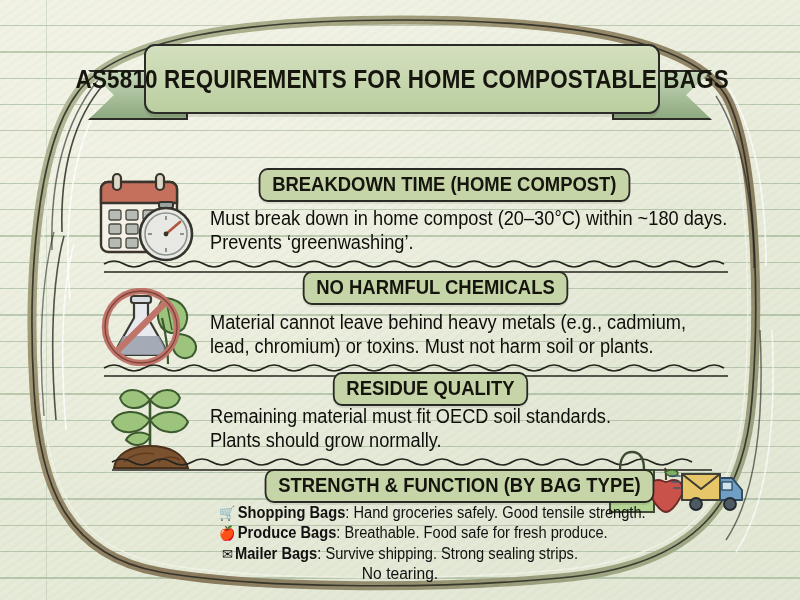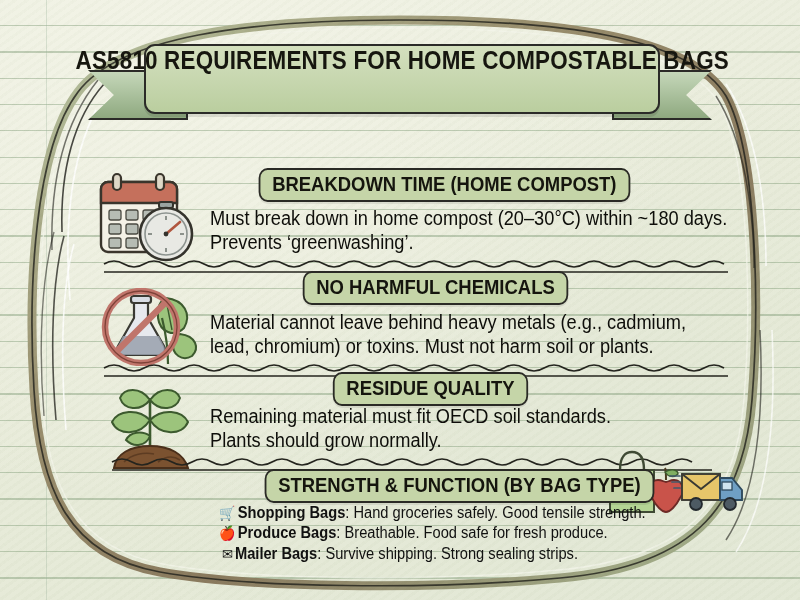--- a/index.html
+++ b/index.html
@@ -29,21 +29,21 @@
   
   #banner{position:absolute;left:88px;top:44px;width:624px;height:74px;}
   .tail{position:absolute;top:26px;width:96px;height:46px;background:#a6c294;
         border:2.2px solid #2b2b28;}
   .tail.l{left:0;clip-path:polygon(0 0,100% 0,100% 100%,0 100%,26px 50%);}
   .tail.r{right:0;clip-path:polygon(0 0,100% 0,calc(100% - 26px) 50%,100% 100%,0 100%);}
   .tail .shade{position:absolute;inset:0;background:linear-gradient(180deg,rgba(255,255,255,.35),rgba(60,80,55,.22));}
   .ribbon{position:absolute;left:56px;top:0;width:512px;height:66px;
     background:linear-gradient(180deg,#d4e0be 0%,#c6d6ae 55%,#bace9f 100%);
     border:2.6px solid #2b2b28;border-radius:11px;
-    display:flex;align-items:flex-start;justify-content:center;
+    display:flex;align-items:center;justify-content:center;
     box-shadow:0 3px 0 rgba(0,0,0,.10);}
   #banner-title{font-size:25.5px;font-weight:700;letter-spacing:.2px;color:#16160f;
     transform:scaleX(.88);white-space:nowrap;
     font-family:"Liberation Sans Narrow","Liberation Sans",sans-serif;}
 
   
   .chip{position:absolute;background:#c5d5a8;border:2.4px solid #2a2a25;border-radius:10px;
     padding:2px 13px 4px;font-size:20.5px;font-weight:600;color:#15150e;white-space:nowrap;
     transform:scaleX(.9);transform-origin:center;
     font-family:"Liberation Sans Narrow","Liberation Sans",sans-serif;
@@ -247,15 +247,16 @@
   <div id="bullets">
     <div class="bullet">
       <span class="bico">🛒</span><b>Shopping Bags</b><span>: Hand groceries safely. Good tensile strength.</span>
     </div>
     <div class="bullet">
       <span class="bico">🍎</span><b>Produce Bags</b><span>: Breathable. Food safe for fresh produce.</span>
     </div>
     <div class="bullet">
       <span class="bico">✉</span><b>Mailer Bags</b><span>: Survive shipping. Strong sealing strips.</span>
     </div>
+    <div id="bullet-last">No tearing.</div>
   </div>
 
 </div>
 
 </body></html>

